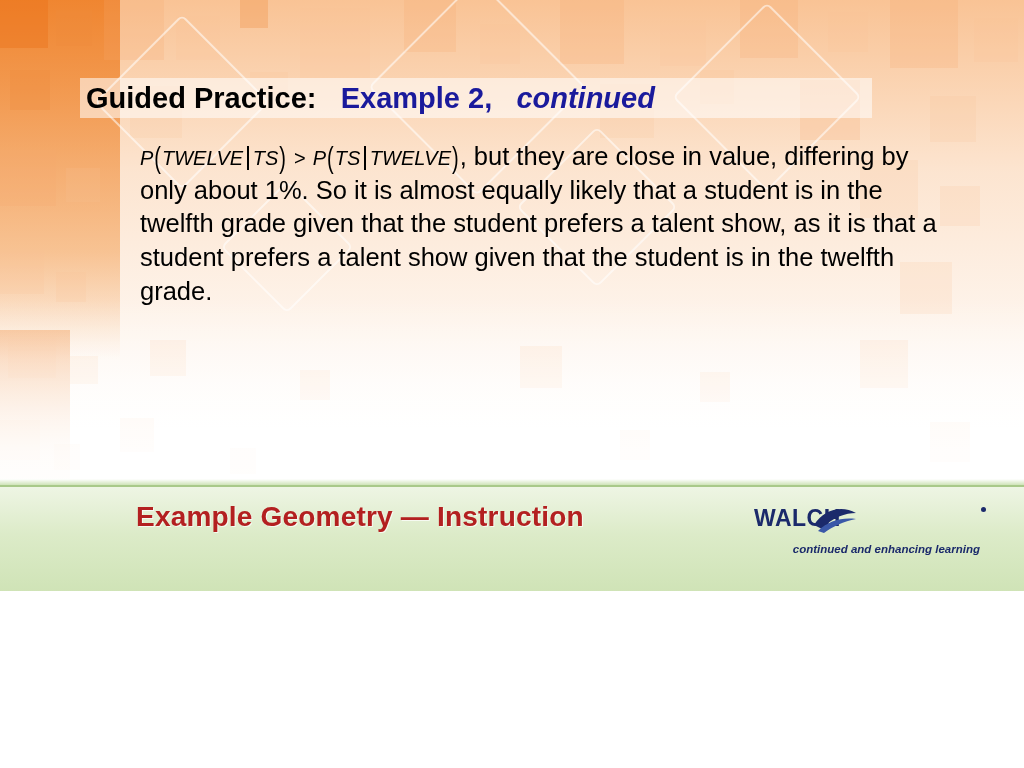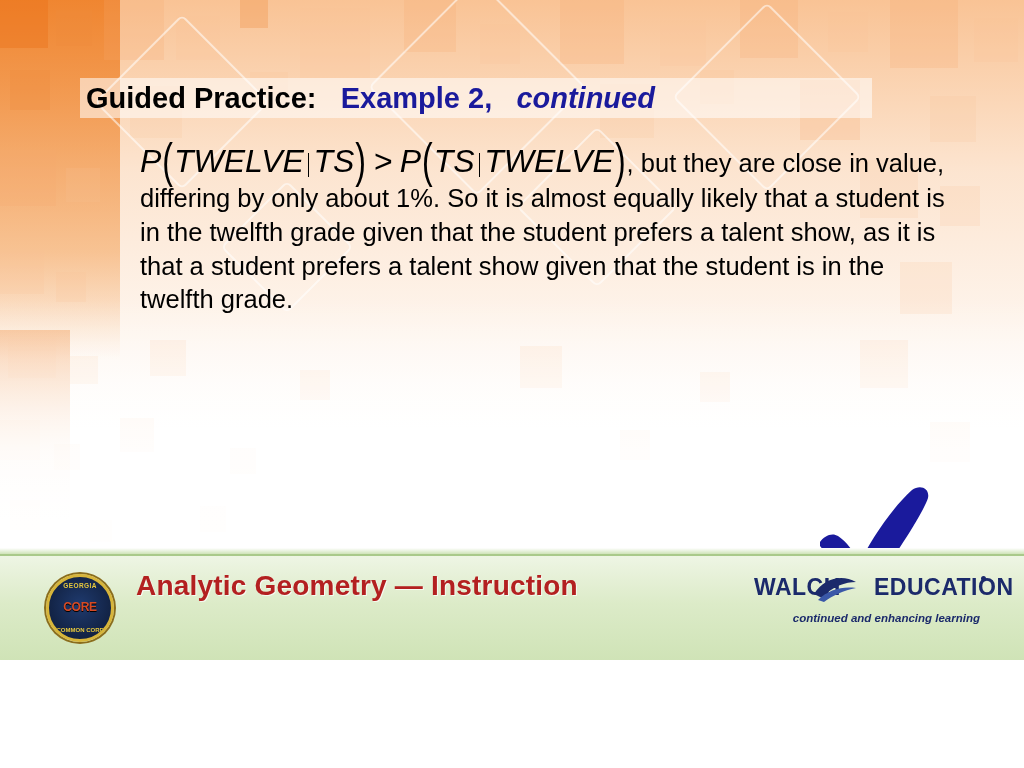--- a/index.html
+++ b/index.html
@@ -9,21 +9,21 @@
   body {
     width: 1024px;
     height: 768px;
     overflow: hidden;
     font-family: "Liberation Sans", sans-serif;
     background: #ffffff;
   }
   .slide {
     position: relative;
     width: 1024px;
-    height: 660px;
+    height: 591px;
     background: #ffffff;
     overflow: hidden;
   }
 
   
   .bg-layer {
     position: absolute;
     left: 0; top: 0;
     width: 1024px;
     height: 768px;
@@ -92,21 +92,21 @@
     left: 140px;
     top: 140px;
     width: 820px;
     color: #000000;
     font-size: 25.5px;
     line-height: 1.32;
   }
   .math-line {
     font-style: italic;
     white-space: nowrap;
-    font-size: 32px;
+    font-size: 20px;
   }
   .math-line .fn { font-style: italic; }
   .paren {
     display: inline-block;
     transform: scaleY(1.5);
     font-style: normal;
     margin: 0 1px;
   }
   .bar {
     display: inline-block;
@@ -349,38 +349,32 @@
     </svg>
   </div>
 
   <div class="page-number">34</div>
 
   <div class="footer">
     <div class="footer-top-rule"></div>
     <div class="footer-band"></div>
     <div class="footer-inner">
 
-      <div class="ga-seal">
-        <div class="seal-top">GEORGIA</div>
-        <div class="seal-mid">CORE</div>
-        <div class="seal-bot">COMMON CORE</div>
-      </div>
-
-      <div class="footer-title">Analytic Geometry — Instruction</div>
+
+      <div class="footer-title">Example Geometry — Instruction</div>
 
       <div class="walch">
         <div class="walch-row">
           <span class="walch-word walch-left">WALCH</span>
           <span class="walch-swoosh">
             <svg width="46" height="30" viewBox="0 0 46 30" xmlns="http://www.w3.org/2000/svg">
               <path d="M2,22 C12,6 30,2 44,10 C34,10 20,14 10,26 Z" fill="#1b2a6b"></path>
               <path d="M6,28 C16,18 30,14 44,16 C32,18 20,24 12,30 Z" fill="#3a58a8"></path>
             </svg>
           </span>
-          <span class="walch-word walch-right">EDUCATION</span>
           <span class="walch-dot"></span>
         </div>
         <div class="walch-tag">continued and enhancing learning</div>
       </div>
 
     </div>
   </div>
 
 </div>
 

